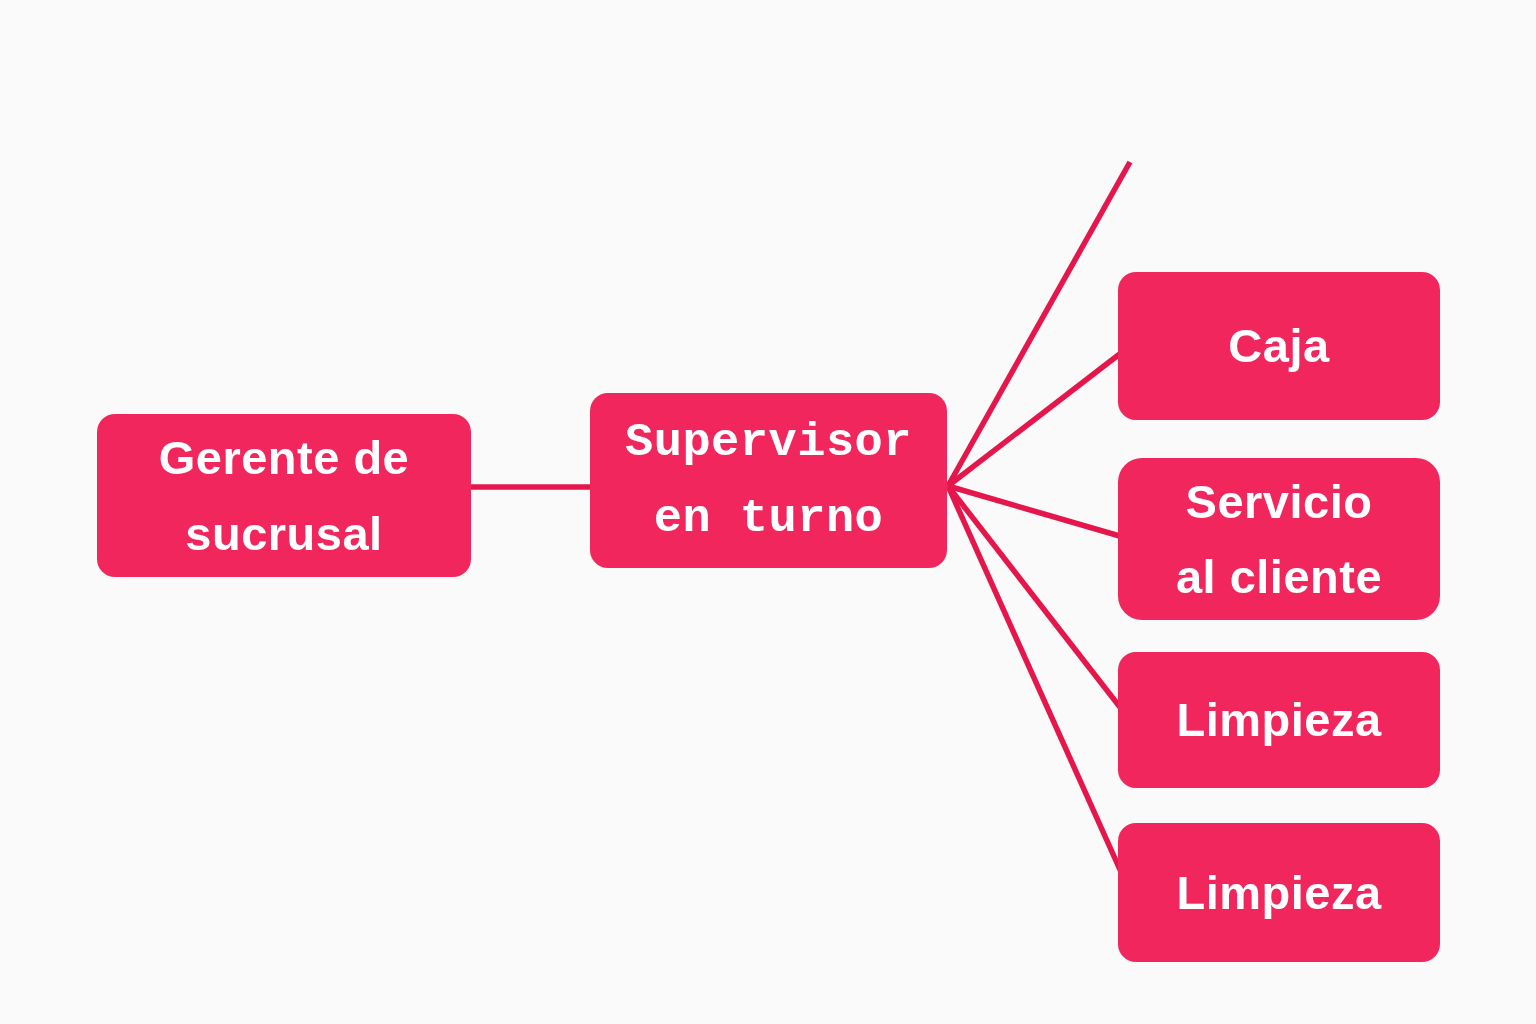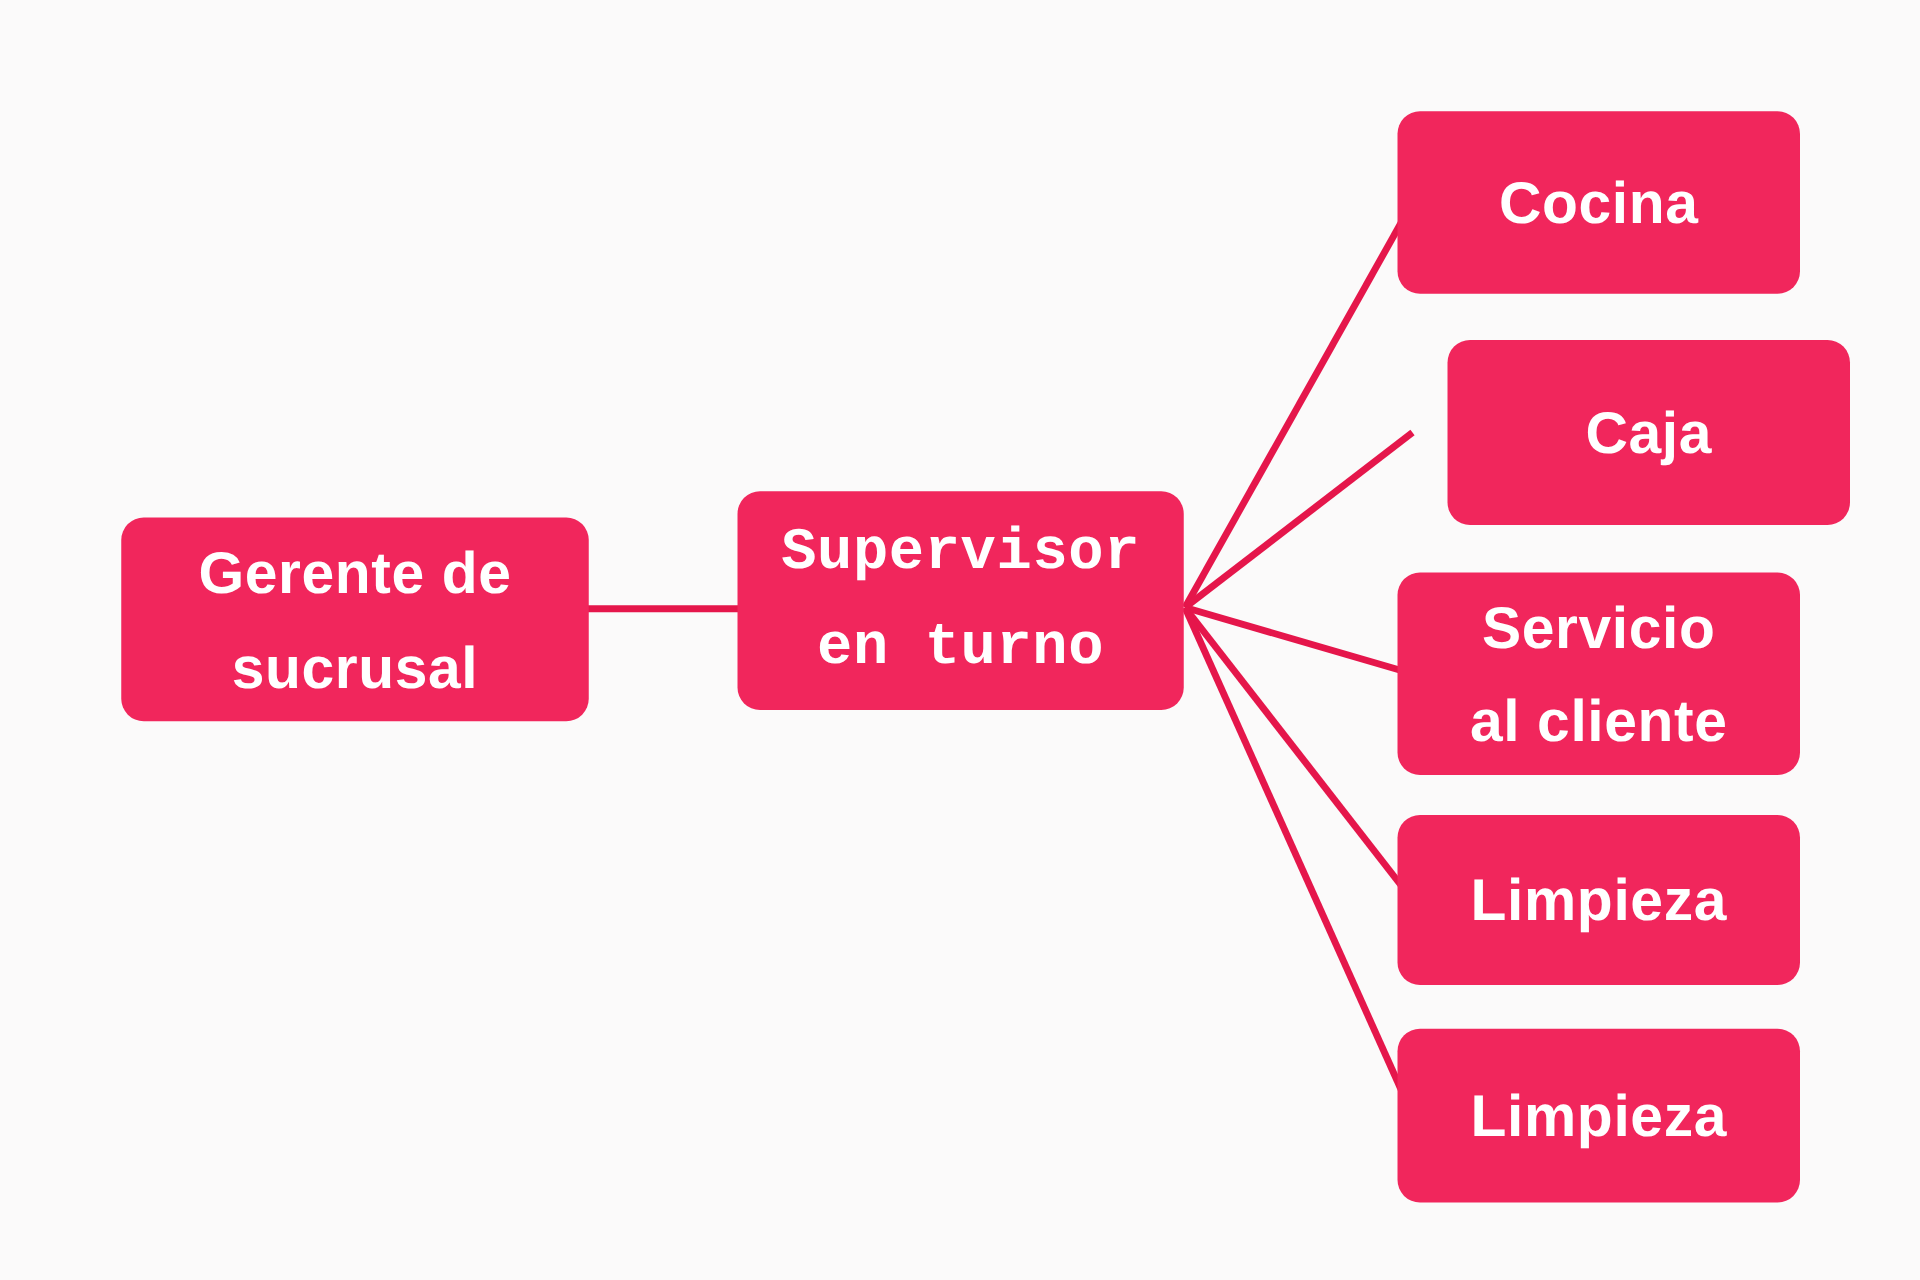--- a/index.html
+++ b/index.html
@@ -38,22 +38,22 @@
     font-size: 47px;
     font-weight: bold;
     line-height: 1.6;
     white-space: pre-line;
     letter-spacing: 0.5px;
   }
   
   .n-gerente   { left:  97px; top: 414px; width: 374px; height: 163px; }
   .n-supervisor{ left: 590px; top: 393px; width: 357px; height: 175px; font-family: Liberation Mono, monospace; }
   .n-cocina    { left: 1118px; top:  89px; width: 322px; height: 146px; }
-  .n-caja      { left: 1118px; top: 272px; width: 322px; height: 148px; margin-left: 40px; }
-  .n-servicio  { left: 1118px; top: 458px; width: 322px; height: 162px; }
+  .n-caja      { left: 1118px; top: 272px; width: 322px; height: 148px; }
+  .n-servicio  { left: 1118px; top: 458px; width: 322px; height: 162px; border-radius: 24px; }
   .n-limpieza1 { left: 1118px; top: 652px; width: 322px; height: 136px; }
   .n-limpieza2 { left: 1118px; top: 823px; width: 322px; height: 139px; }
 </style>
 </head>
 <body>
 
 <div class="canvas">
 
   <svg class="edges" viewBox="0 0 1536 1024" xmlns="http://www.w3.org/2000/svg">
     <line x1="468" y1="487" x2="594" y2="487" stroke-width="5.5" stroke="#E5164B"></line>
@@ -63,21 +63,20 @@
     <line x1="948" y1="486" x2="1130" y2="720" stroke-width="5.5" stroke="#E5164B"></line>
     <line x1="948" y1="486" x2="1130" y2="892" stroke-width="5.5" stroke="#E5164B"></line>
   </svg>
 
   <div class="node n-gerente">Gerente de
 sucrusal</div>
 
   <div class="node n-supervisor">Supervisor
 en turno</div>
 
-  <div class="node n-cocina">Cocina</div>
 
   <div class="node n-caja">Caja</div>
 
   <div class="node n-servicio">Servicio
 al cliente</div>
 
   <div class="node n-limpieza1">Limpieza</div>
 
   <div class="node n-limpieza2">Limpieza</div>
 

